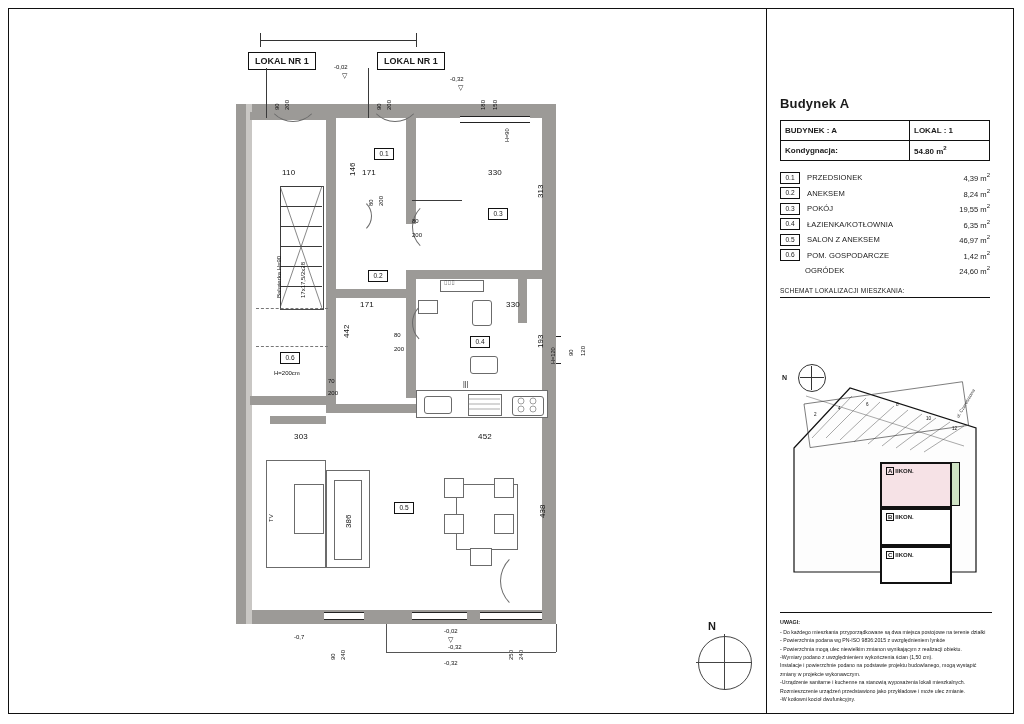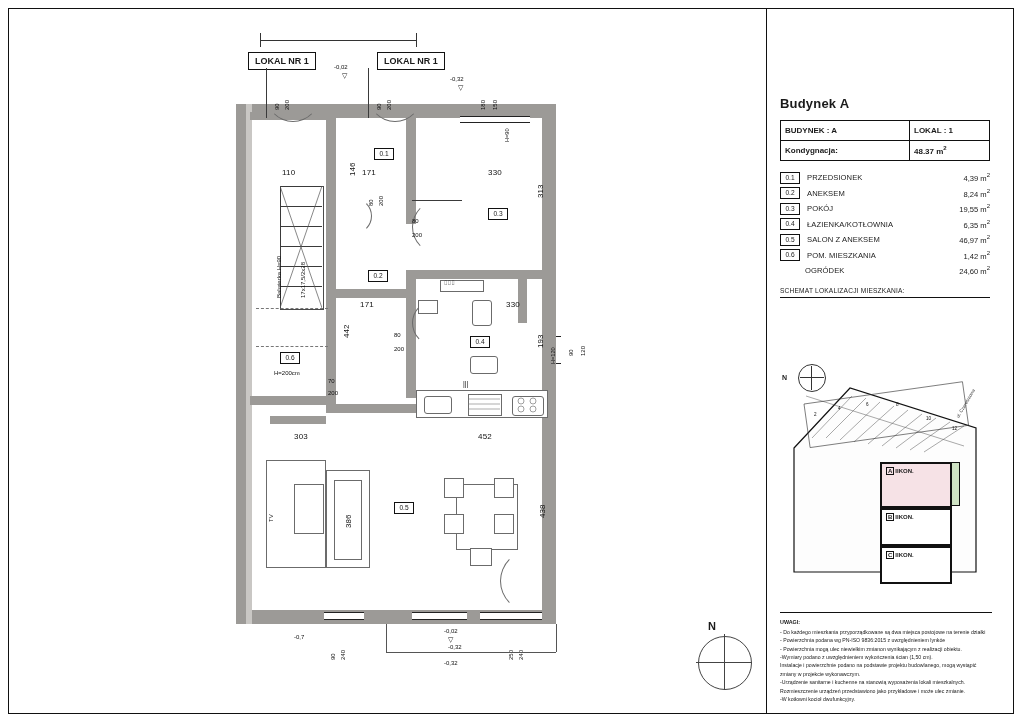--- a/index.html
+++ b/index.html
@@ -259,21 +259,21 @@
   <div class="panel">
     <div class="bld-title">Budynek A</div>
     <table class="meta">
       <tbody>
           <tr>
         <td class="lbl">BUDYNEK : A</td>
         <td class="val">LOKAL : 1</td>
       </tr>
       <tr>
         <td class="lbl">Kondygnacja:</td>
-        <td class="val"><span>48.37 m</span><span class="sup">2</span></td>
+        <td class="val"><span>54.80 m</span><span class="sup">2</span></td>
       </tr>
     </tbody>
       </table>
 
     <div class="rooms">
       <div class="room">
         <div class="code">0.1</div>
         <div class="nm">PRZEDSIONEK</div>
         <div class="ar"><span>4,39 m</span><span class="sup">2</span></div>
       </div>
@@ -292,21 +292,21 @@
         <div class="nm">ŁAZIENKA/KOTŁOWNIA</div>
         <div class="ar"><span>6,35 m</span><span class="sup">2</span></div>
       </div>
       <div class="room">
         <div class="code">0.5</div>
         <div class="nm">SALON Z ANEKSEM</div>
         <div class="ar"><span>46,97 m</span><span class="sup">2</span></div>
       </div>
       <div class="room">
         <div class="code">0.6</div>
-        <div class="nm">POM. MIESZKANIA</div>
+        <div class="nm">POM. GOSPODARCZE</div>
         <div class="ar"><span>1,42 m</span><span class="sup">2</span></div>
       </div>
       <div class="room">
         <div class="code blank"></div>
         <div class="nm">OGRÓDEK</div>
         <div class="ar"><span>24,60 m</span><span class="sup">2</span></div>
       </div>
     </div>
 
     <div class="schemat">SCHEMAT LOKALIZACJI MIESZKANIA:</div>

